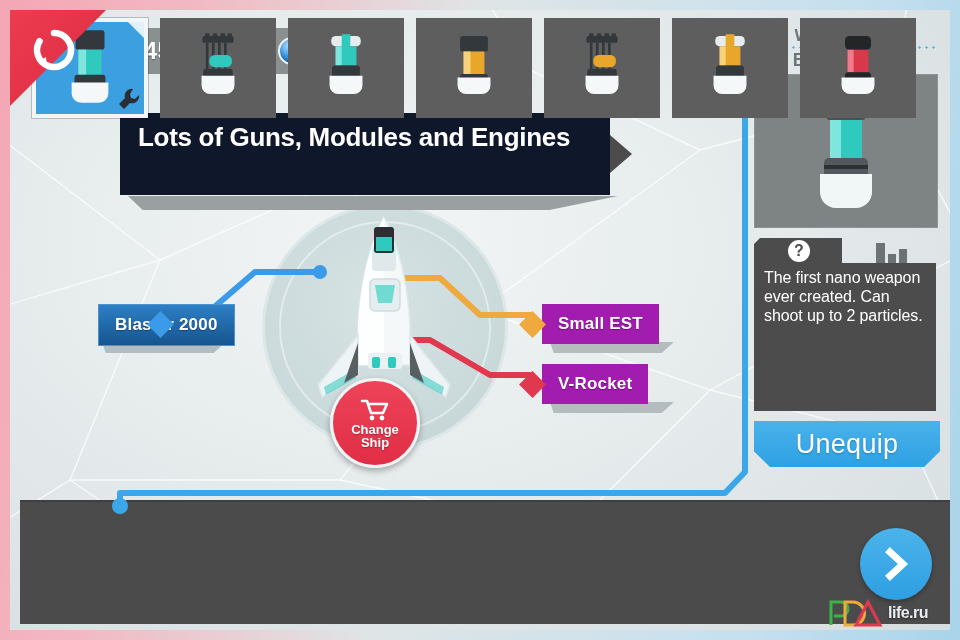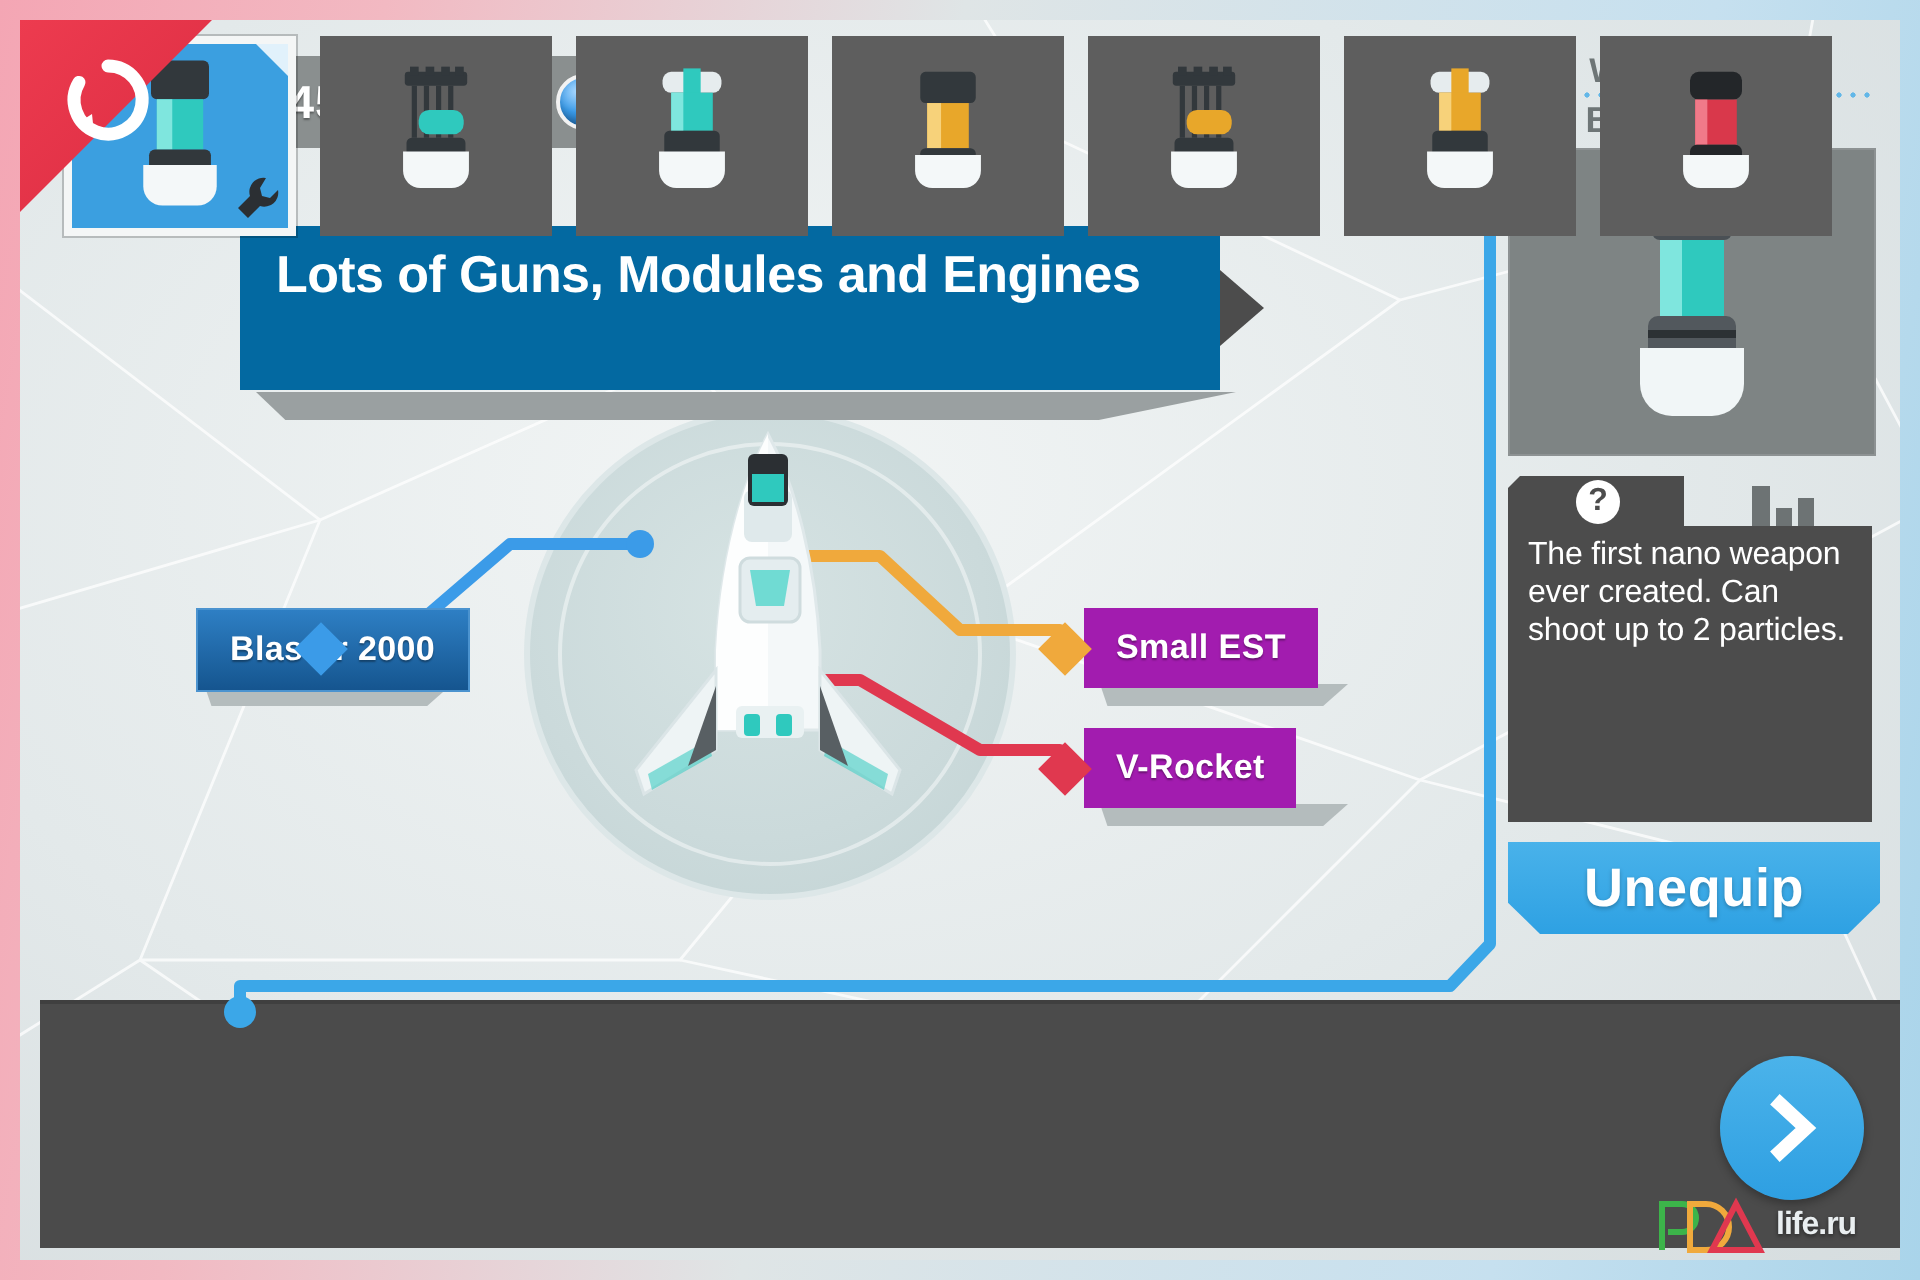--- a/index.html
+++ b/index.html
@@ -32,21 +32,21 @@
   .cur{display:flex;align-items:center;gap:7px;}
   .cur .num{color:#fff;font-size:23px;font-weight:bold;letter-spacing:.5px;
     text-shadow:0 1px 1px rgba(0,0,0,.35);}
   .orb{width:24px;height:24px;border-radius:50%;border:2px solid #f2f2f2;
     box-shadow:inset -2px -3px 5px rgba(0,0,0,.3);}
   .orb.teal{background:radial-gradient(circle at 35% 28%,#b5f5ee 0%,#35cfc4 45%,#16a79c 100%);}
   .orb.blue{background:radial-gradient(circle at 35% 28%,#a9d8ff 0%,#3b9be8 45%,#1668b8 100%);}
 
   
   .banner{position:absolute;left:110px;top:103px;width:490px;height:82px;z-index:14;
-    background:#0369a1;text-align:center;}
+    background:#0f172a;text-align:center;}
   .banner:after{content:"";position:absolute;right:-22px;top:22px;width:0;height:0;
     border-top:19px solid transparent;border-bottom:19px solid transparent;
     border-left:22px solid #4c4c4c;}
   .banner-shadow{position:absolute;left:118px;top:186px;width:490px;height:14px;z-index:13;
     background:#9aa0a1;clip-path:polygon(0 0,100% 0,86% 100%,3% 100%);}
   .banner-l1{position:absolute;left:18px;top:9px;color:#fff;font-size:26px;font-weight:bold;
     letter-spacing:-.3px;white-space:nowrap;}
   .banner-l2{position:absolute;left:18px;top:42px;color:#f2f2f2;font-size:25px;
     letter-spacing:-.2px;white-space:nowrap;}
 
@@ -107,21 +107,21 @@
   .desc-box{position:absolute;left:744px;top:253px;width:182px;height:148px;background:#4c4c4c;
     z-index:11;}
   .desc-tx{position:absolute;left:754px;top:258px;width:164px;color:#fff;font-size:16px;
     font-weight:normal;line-height:19px;z-index:12;letter-spacing:-.1px;}
 
   
   .unequip{position:absolute;left:744px;top:411px;width:186px;height:46px;z-index:12;
     background:linear-gradient(180deg,#49b2ea 0%,#2ea1e3 100%);
     clip-path:polygon(0 0,100% 0,100% 66%,calc(100% - 16px) 100%,16px 100%,0 66%);
     display:flex;align-items:center;justify-content:center;}
-  .unequip span{color:#fff;font-size:27px;font-weight:bold;letter-spacing:.3px;
+  .unequip span{color:#fff;font-size:27px;font-weight:normal;letter-spacing:.3px;
     text-shadow:0 1px 2px rgba(0,0,0,.25);}
 
   
   .dock{position:absolute;left:10px;top:490px;width:940px;height:122px;background:#4b4b4b;
     z-index:16;border-top:2px solid #3f3f3f;}
   .slots{position:absolute;left:22px;top:8px;display:flex;gap:12px;z-index:17;}
   .slot{width:116px;height:100px;background:#5e5e5e;display:flex;align-items:center;
     justify-content:center;position:relative;}
   .slot.sel{background:#3b9fe0;border:4px solid #f4f6f6;width:108px;height:92px;
     box-shadow:0 0 0 1px rgba(0,0,0,.2);}
@@ -233,20 +233,29 @@
     <span>Small EST</span>
   </div>
   <div class="diamond" style="left:513px;top:305px;background:#f0a93c;"></div>
 
   <div class="plab-sh" style="left:540px;top:392px;width:124px;clip-path:polygon(0 0,100% 0,90% 100%,3% 100%);"></div>
   <div class="plabel dark" style="left:532px;top:354px;">
     <span>V-Rocket</span>
   </div>
   <div class="diamond" style="left:513px;top:365px;background:#e0384f;"></div>
 
+  <div class="changeship">
+    <svg class="cs-cart" viewBox="0 0 30 24">
+      <path d="M2 3 h5 l4 12 h12 l4 -9 h-18" fill="none" stroke="#fff" stroke-width="2.6" stroke-linecap="round" stroke-linejoin="round"></path>
+      <circle cx="12" cy="20" r="2.4" fill="#fff"></circle>
+      <circle cx="22" cy="20" r="2.4" fill="#fff"></circle>
+    </svg>
+    <div class="cs-t">Change</div>
+    <div class="cs-t">Ship</div>
+  </div>
 
   <div class="rp-title">Weapon Slot</div>
   <div class="rp-dots"></div>
   <div class="rp-sub">Blaster 2000</div>
   <div class="rp-box"></div>
   <svg class="rp-weapon" viewBox="0 0 92 128">
     <rect x="26" y="4" width="40" height="30" rx="4" fill="#4a5055"></rect>
     <rect x="26" y="10" width="40" height="4" fill="#2c3134"></rect>
     <rect x="26" y="18" width="40" height="4" fill="#2c3134"></rect>
     <rect x="26" y="26" width="40" height="4" fill="#2c3134"></rect>

